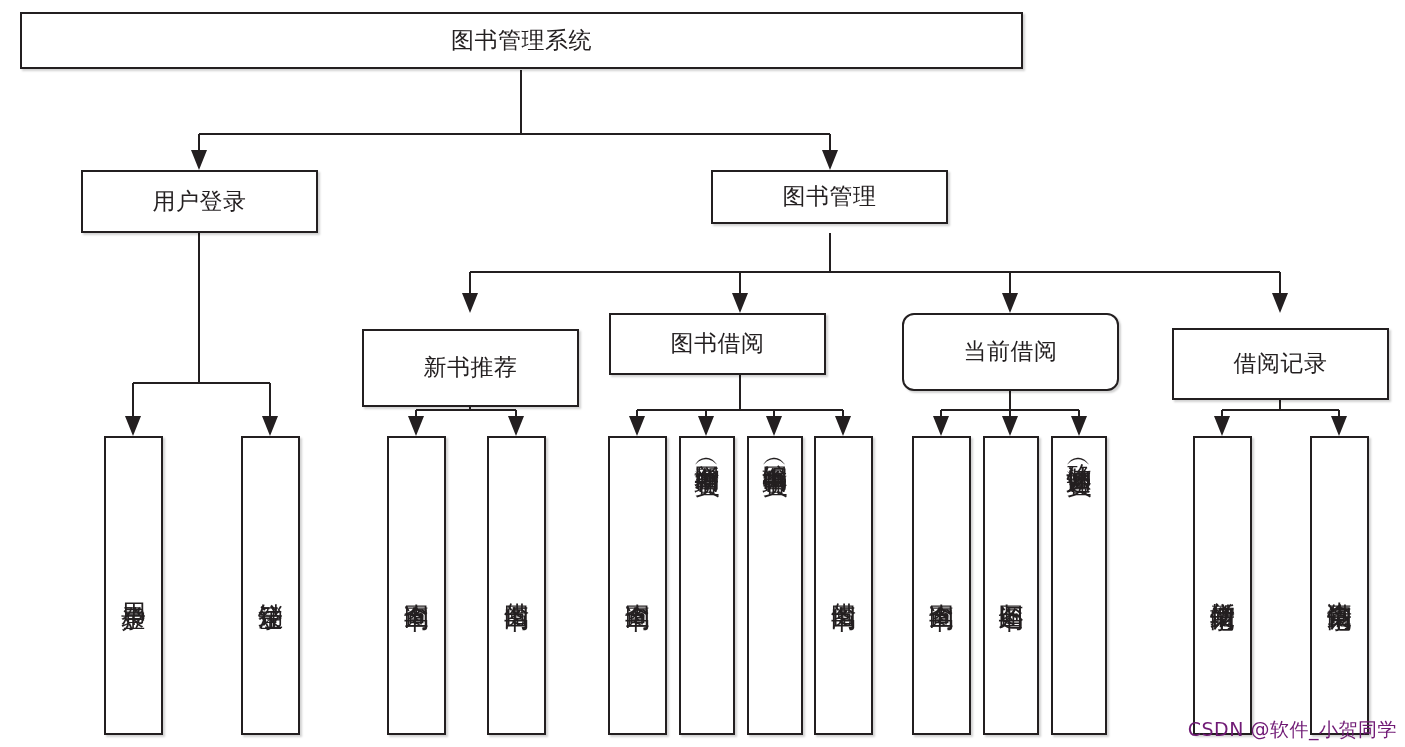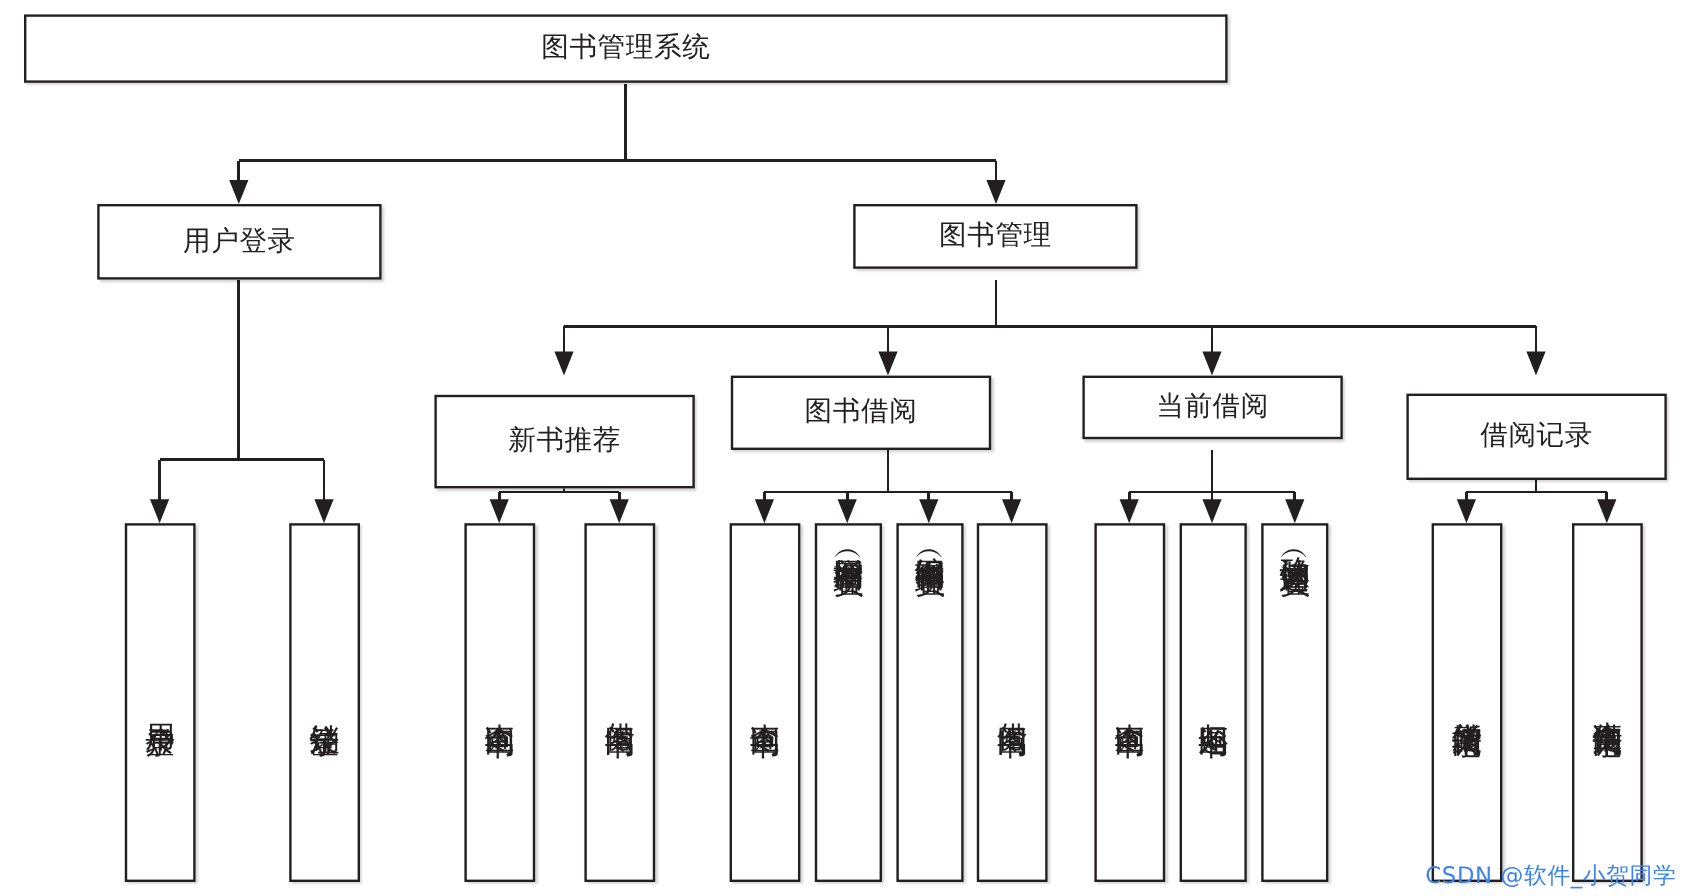--- a/index.html
+++ b/index.html
@@ -72,21 +72,21 @@
   }
   .node-label {
     display: block;
   }
   
   #watermark {
     position: absolute;
     right: 8px;
     bottom: 4px;
     font-size: 19px;
-    color: #3b82f6;
+    color: #701a75;
     letter-spacing: 0.5px;
     white-space: nowrap;
     user-select: none;
   }
 </style>
 </head>
 <body>
 
 <div id="diagram-root">
 
@@ -167,21 +167,21 @@
   </div>
 
   <div class="node horizontal" style="left:362px; top:329px; width:217px; height:78px;">
     <span class="node-label">新书推荐</span>
   </div>
 
   <div class="node horizontal" style="left:609px; top:313px; width:217px; height:62px;">
     <span class="node-label">图书借阅</span>
   </div>
 
-  <div class="node horizontal" style="left:902px; top:313px; width:217px; height:53px;">
+  <div class="node horizontal" style="left:902px; top:313px; width:217px; height:78px;border-radius:12px;">
     <span class="node-label">当前借阅</span>
   </div>
 
   <div class="node horizontal" style="left:1172px; top:328px; width:217px; height:72px;">
     <span class="node-label">借阅记录</span>
   </div>
 
   <div class="node vertical" style="left:104px; top:436px; width:59px; height:299px;">
     <span class="node-label">用户登录</span>
   </div>

